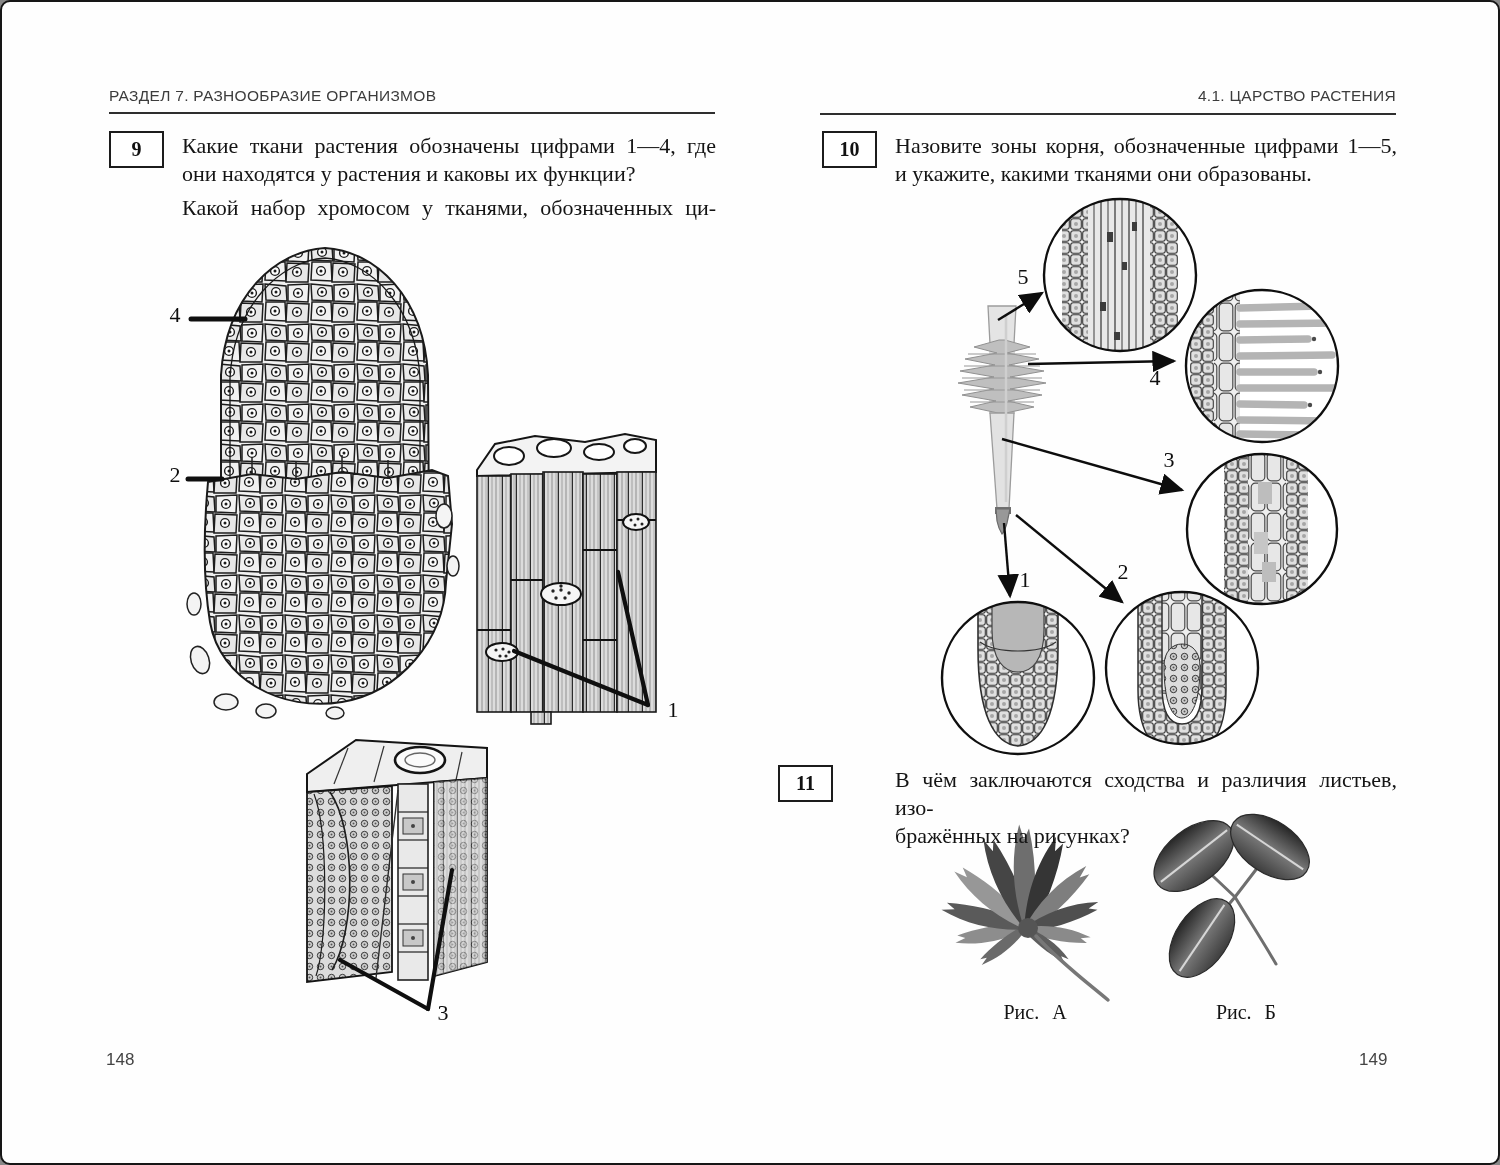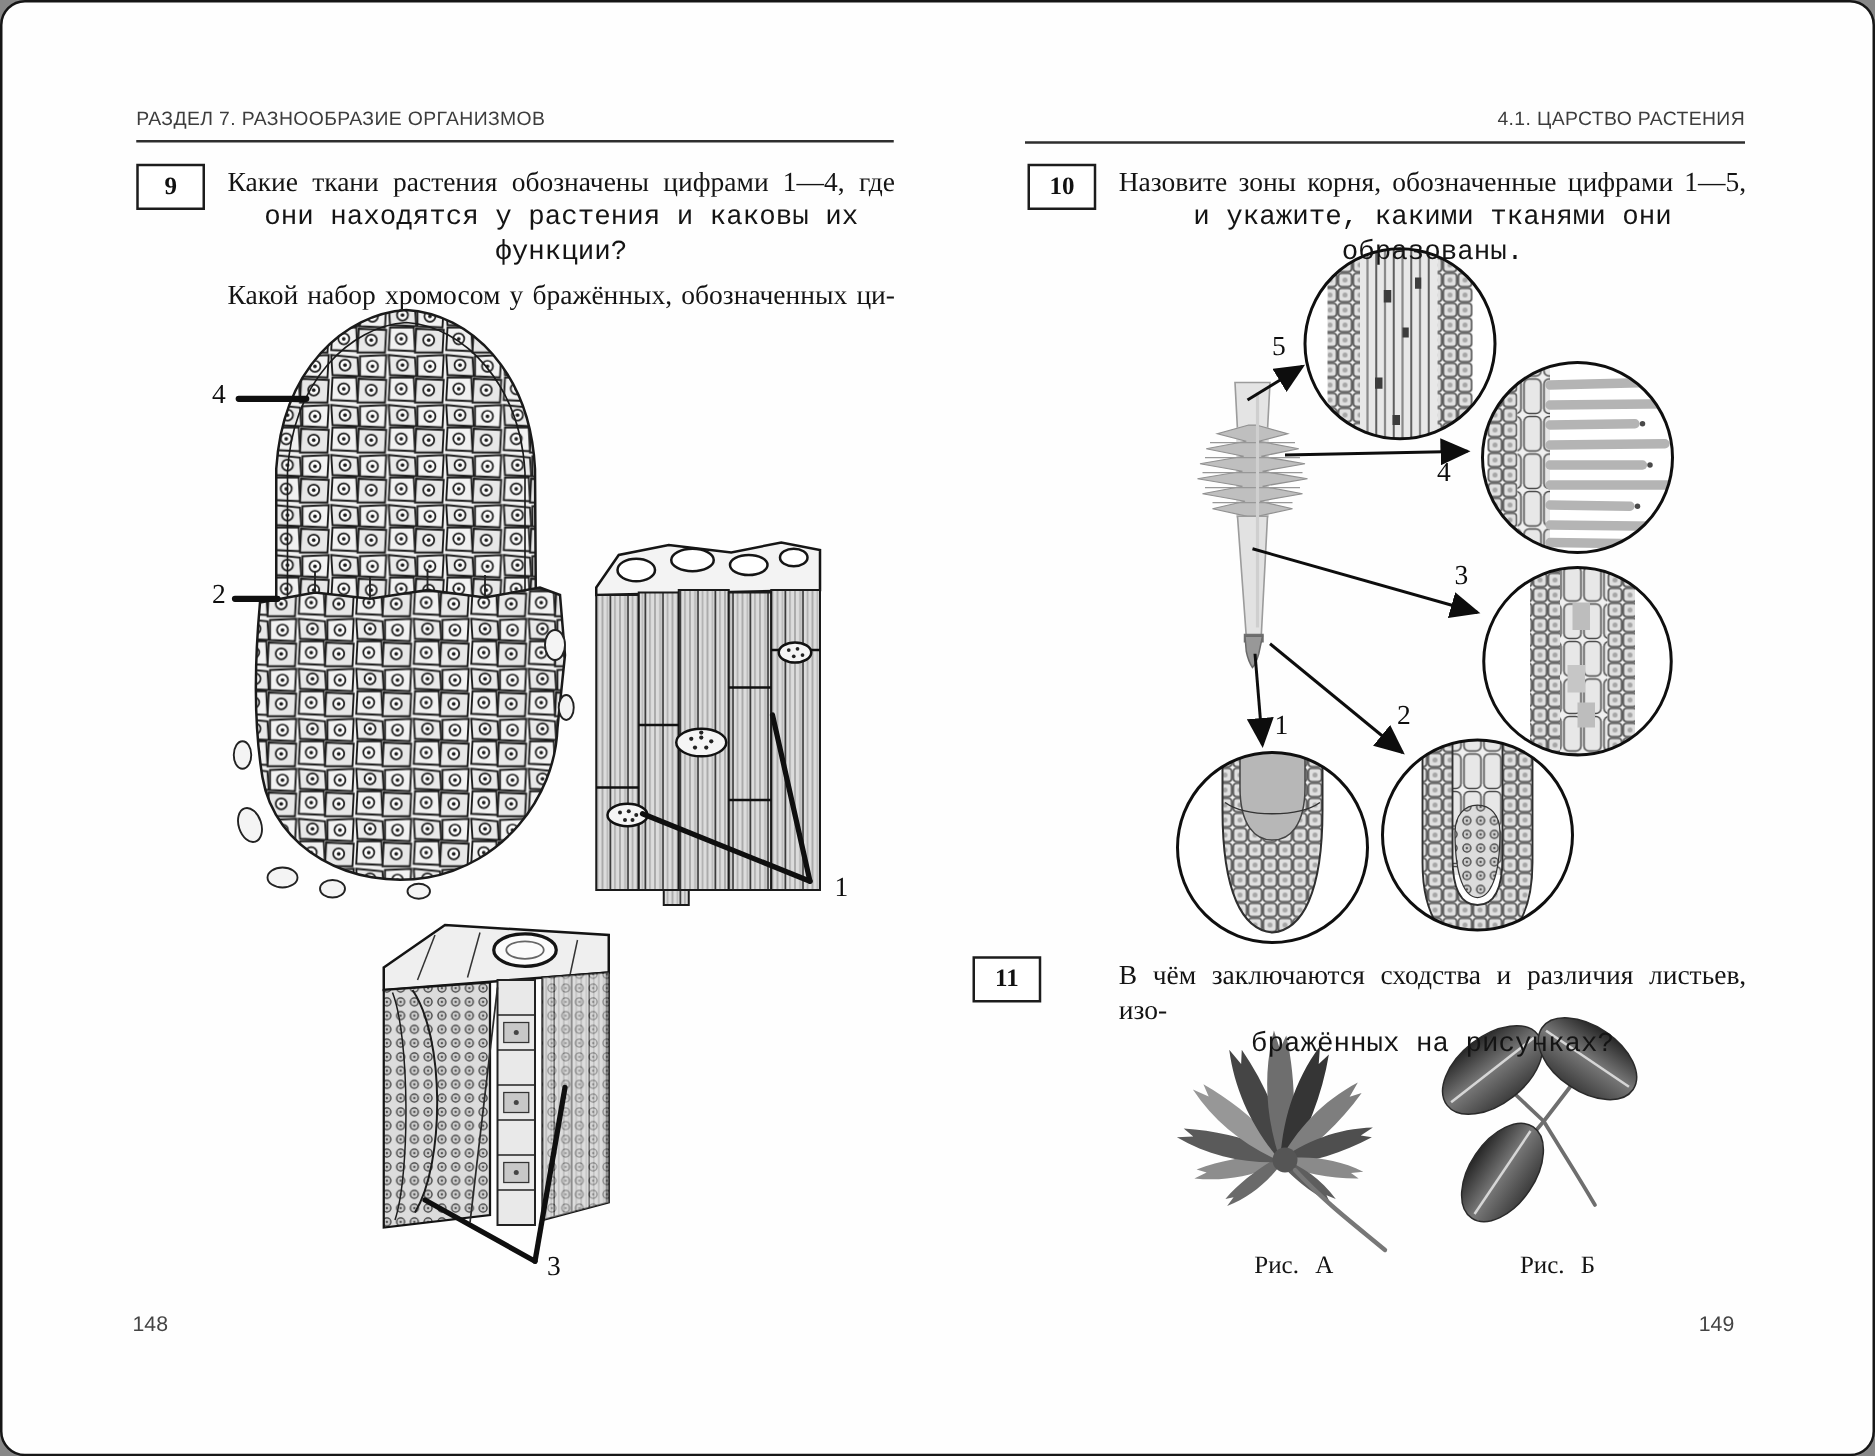--- a/index.html
+++ b/index.html
@@ -1,29 +1,29 @@
 <!DOCTYPE html>
 <html><head>
 <meta charset="utf-8">
 <style>
   html,body{margin:0;padding:0;background:#888;}
   .sheet{
     position:relative;width:1500px;height:1165px;box-sizing:border-box;
-    background:#fefefe;border:2px solid #161616;border-radius:20px;overflow:hidden;
+    background:#fefefe;border:2px solid #161616;border-radius:10px;overflow:hidden;
     font-family:"Liberation Serif",serif;
   }
   .abs{position:absolute;}
   .runhead{font-family:"Liberation Sans",sans-serif;font-size:15.5px;color:#3c3c3c;letter-spacing:.3px;}
   .rule{background:#2e2e2e;height:2px;}
   .qbox{width:55px;height:37px;box-sizing:border-box;border:2px solid #1c1c1c;display:flex;align-items:center;justify-content:center;
         font-family:"Liberation Serif",serif;font-weight:bold;font-size:20px;color:#111;background:#fff;}
   .qtext{font-size:22px;line-height:28px;color:#141414;}
   .qtext div{min-height:28px;}
   .jl{text-align:justify;text-align-last:justify;}
-  .ll{text-align:center;font-family:Liberation Mono, monospace;}
+  .ll{text-align:left;}
   .pgap{margin-top:6px;}
   .figlbl{font-size:22px;color:#0e0e0e;width:26px;text-align:center;line-height:24px;}
   .cap{font-size:20px;color:#141414;width:96px;text-align:center;word-spacing:8px;}
   .pagenum{font-family:"Liberation Sans",sans-serif;font-size:17px;color:#444;}
   svg{display:block;}
 </style>
 </head>
 <body>
 
 <div class="sheet">
@@ -343,21 +343,21 @@
 
   <div class="abs runhead" style="left:107px;top:85px;width:606px">РАЗДЕЛ 7. РАЗНООБРАЗИЕ ОРГАНИЗМОВ</div>
   <div class="abs rule" style="left:107px;top:110px;width:606px"></div>
 
   <div class="abs qbox" style="left:107px;top:129px">
     <span>9</span>
   </div>
   <div class="abs qtext" style="left:180px;top:130px;width:534px">
     <div class="jl">Какие ткани растения обозначены цифрами 1—4, где</div>
     <div class="ll">они находятся у растения и каковы их функции?</div>
-    <div class="jl pgap">Какой набор хромосом у бражённых, обозначенных ци-</div>
+    <div class="jl pgap">Какой набор хромосом у тканями, обозначенных ци-</div>
   </div>
 
   <div class="abs figlbl" style="left:160px;top:301px">4</div>
   <div class="abs figlbl" style="left:160px;top:461px">2</div>
   <div class="abs figlbl" style="left:658px;top:696px">1</div>
   <div class="abs figlbl" style="left:428px;top:999px">3</div>
 
   <div class="abs pagenum" style="left:104px;top:1048px">148</div>
 
   <div class="abs runhead" style="left:818px;top:85px;width:576px;text-align:right">4.1. ЦАРСТВО РАСТЕНИЯ</div>

